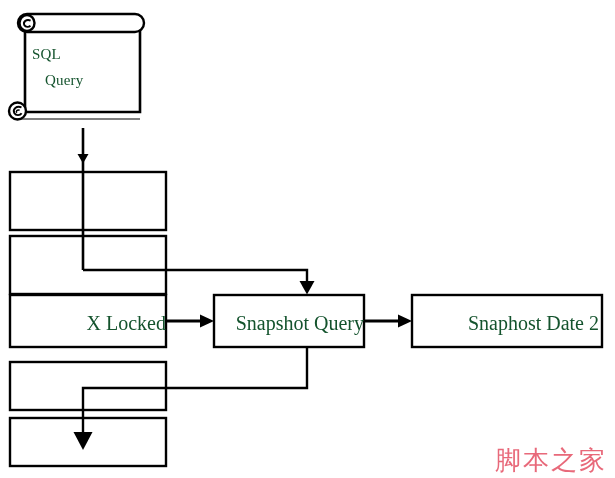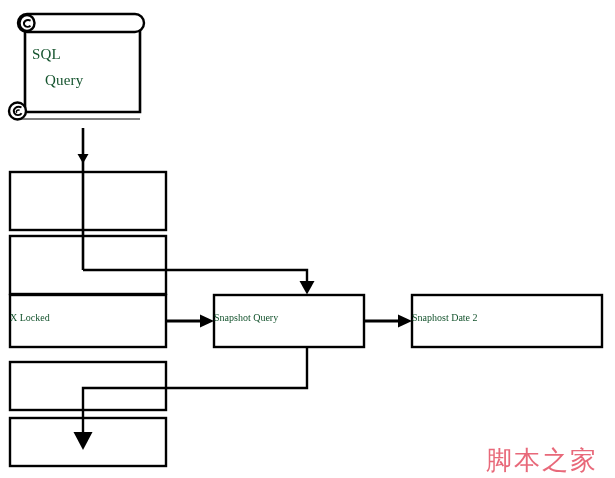--- a/index.html
+++ b/index.html
@@ -17,26 +17,26 @@
     font-family:"Liberation Serif", serif;
     color:#14532d;
     white-space:nowrap;
     pointer-events:none;
   }
   .scroll-text{
     font-size:15px;
     letter-spacing:.2px;
   }
   .box-text{
-    font-size:10px;
-    text-align:left;
+    font-size:20px;
+    text-align:right;
   }
   .watermark{
     position:absolute;
-    right:17px;
+    right:8px;
     bottom:4px;
     text-align:left;
     color:#e8697a;
     user-select:none;
     margin-top:39px;
   }
   .wm-cn{
     font-family:"DejaVu Sans", sans-serif;
     font-size:26px;
     letter-spacing:2px;
@@ -134,19 +134,19 @@
 
   </svg>
 
   <div class="node-label scroll-text" style="left:32px;top:46px;">SQL</div>
   <div class="node-label scroll-text" style="left:32px;top:72px;margin-left:13px;">Query</div>
 
   <div class="node-label box-text" style="left:10px;top:312px;width:156px;">X Locked</div>
 
   <div class="node-label box-text" style="left:214px;top:312px;width:150px;">Snapshot Query</div>
 
-  <div class="node-label box-text" style="left:412px;top:312px;width:172px;">Snaphost Date 2</div>
+  <div class="node-label box-text" style="left:412px;top:312px;width:172px;padding-left:15px;">Snaphost Date 2</div>
 
   <div class="watermark">
     <div class="wm-cn">脚本之家</div>
   </div>
 
 </div>
 
 </body></html>

